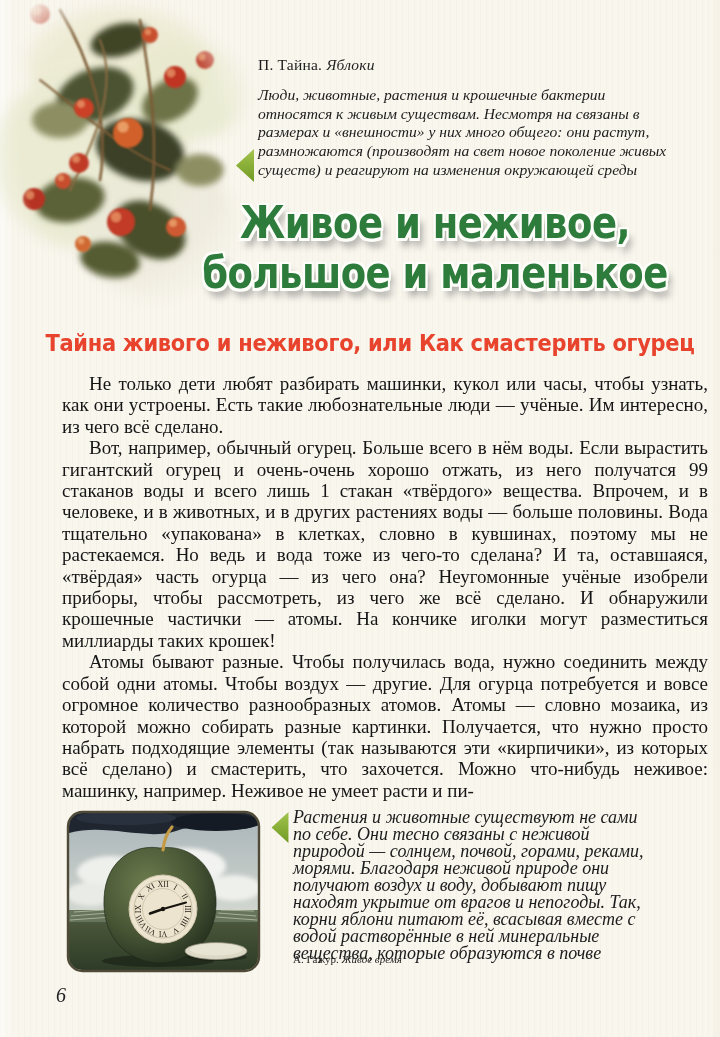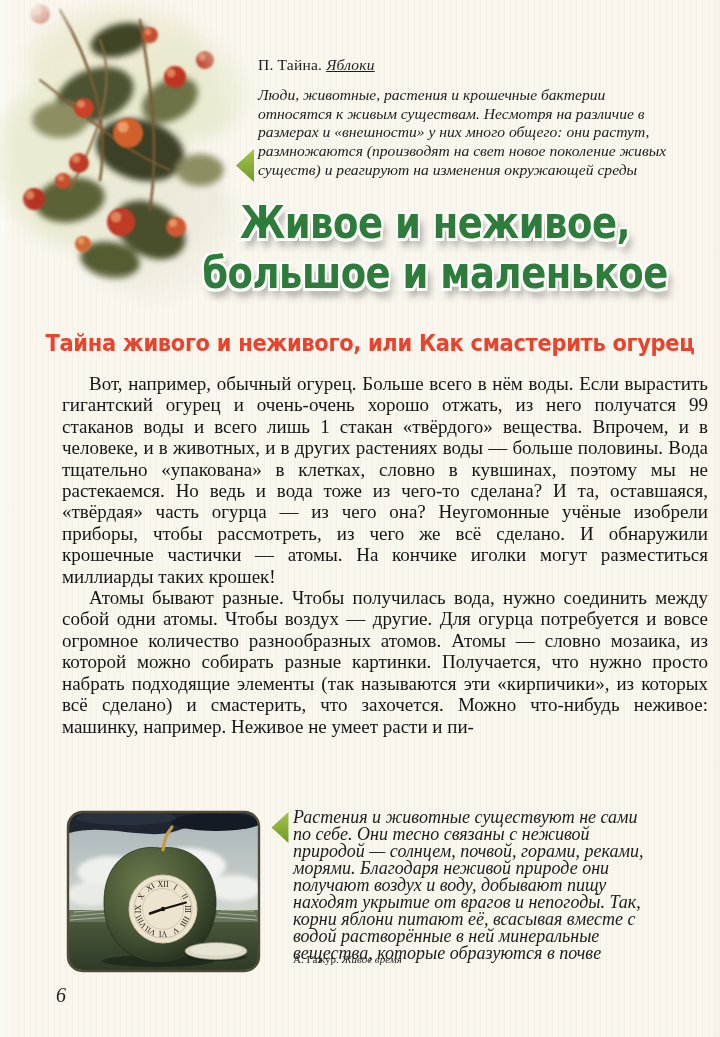--- a/index.html
+++ b/index.html
@@ -10,21 +10,21 @@
       linear-gradient(90deg, rgba(255,255,255,.55), rgba(255,255,255,0) 14px),
       linear-gradient(270deg, rgba(210,200,175,.12), rgba(255,255,255,0) 10px),
       repeating-linear-gradient(90deg, rgba(175,165,135,.055) 0 1px, rgba(0,0,0,0) 1px 6px),
       #f9f6ee;
     font-family:"Liberation Serif", serif;
     color:#181818;
   }
   .abs{position:absolute;}
   
   .credit{font-size:15.5px;color:#1d1d1d;letter-spacing:.2px;}
-  .credit .it{font-style:italic;text-decoration:underline;}
+  .credit .it{font-style:italic;}
   .intro-note{
     width:414px;font-style:italic;font-size:15.6px;line-height:18.7px;color:#1c1c1c;
   }
   
   .tri{width:18px;height:33px;}
   
   .main-title{
     left:150px;top:198px;width:570px;text-align:center;
     font-family:"DejaVu Sans", sans-serif;font-weight:bold;
     font-size:37px;line-height:41px;letter-spacing:-.5px;
@@ -142,30 +142,31 @@
   <svg class="abs tri" style="left:236px;top:149px" viewBox="0 0 18 33" aria-hidden="true">
     <defs>
         <linearGradient id="triG" x1="0" y1="0" x2="0" y2="1">
       <stop offset="0" stop-color="#a4c44d"></stop>
           <stop offset="1" stop-color="#6f9a24"></stop>
     </linearGradient>
       </defs>
     <polygon points="18,0 0,16.5 18,33" fill="url(#triG)"></polygon>
   </svg>
 
-  <div class="abs intro-note" style="left:258px;top:86px">Люди, животные, растения и крошечные бактерии относятся к живым существам. Несмотря на различие в размерах и «внешности» у них много общего: они растут, размножаются (производят на свет новое поколение живых существ) и реагируют на изменения окружающей среды</div>
+  <div class="abs intro-note" style="left:258px;top:86px">Люди, животные, растения и крошечные бактерии относятся к живым существам. Несмотря на связаны в размерах и «внешности» у них много общего: они растут, размножаются (производят на свет новое поколение живых существ) и реагируют на изменения окружающей среды</div>
 
   <div class="abs main-title">
     <div>Живое и неживое,</div>
     <div>большое и маленькое</div>
   </div>
 
   <div class="abs sub-title">Тайна живого и неживого, или Как смастерить огурец</div>
 
   <div class="abs body-text">
+    <p>Не только дети любят разбирать машинки, кукол или часы, чтобы узнать, как они устроены. Есть такие любознательные люди — учёные. Им интересно, из чего всё сделано.</p>
     <p>Вот, например, обычный огурец. Больше всего в нём воды. Если вырастить гигантский огурец и очень-очень хорошо отжать, из него получатся 99 стаканов воды и всего лишь 1 стакан «твёрдого» вещества. Впрочем, и в человеке, и в животных, и в других растениях воды — больше половины. Вода тщательно «упакована» в клетках, словно в кувшинах, поэтому мы не растекаемся. Но ведь и вода тоже из чего-то сделана? И та, оставшаяся, «твёрдая» часть огурца — из чего она? Неугомонные учёные изобрели приборы, чтобы рассмотреть, из чего же всё сделано. И обнаружили крошечные частички — атомы. На кончике иголки могут разместиться миллиарды таких крошек!</p>
     <p>Атомы бывают разные. Чтобы получилась вода, нужно соединить между собой одни атомы. Чтобы воздух — другие. Для огурца потребуется и вовсе огромное количество разнообразных атомов. Атомы — словно мозаика, из которой можно собирать разные картинки. Получается, что нужно просто набрать подходящие элементы (так называются эти «кирпичики», из которых всё сделано) и смастерить, что захочется. Можно что-нибудь неживое: машинку, например. Неживое не умеет расти и пи-</p>
   </div>
 
   <svg class="abs" style="left:66px;top:810px" width="195" height="163" viewBox="0 0 195 163" aria-hidden="false">
     <defs>
       <clipPath id="pclip">
           <rect x="3" y="3" width="189" height="157" rx="13"></rect>
         </clipPath>
       <linearGradient id="skyG" x1="0" y1="0" x2="0" y2="1">

